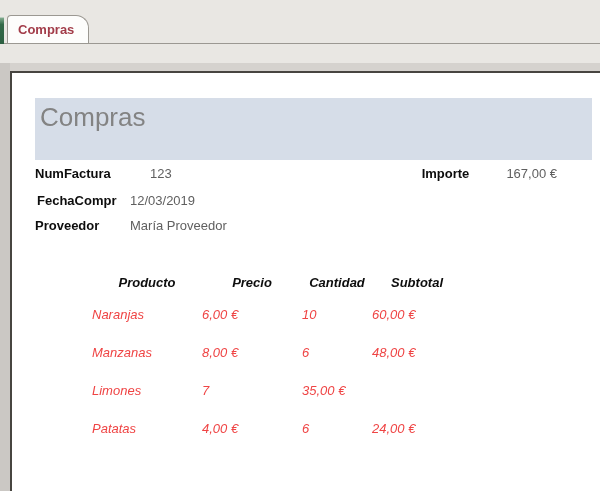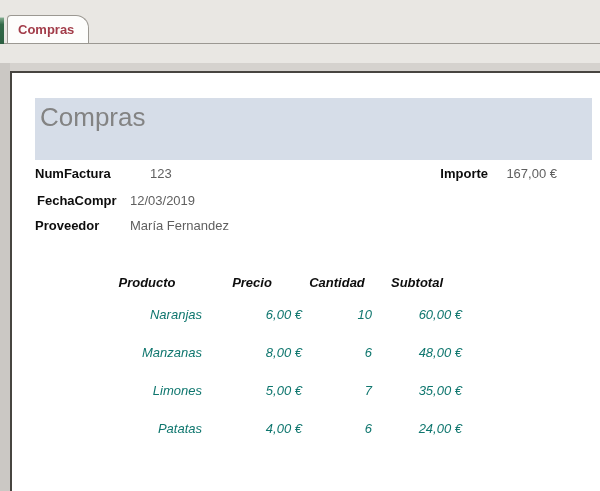--- a/index.html
+++ b/index.html
@@ -68,21 +68,21 @@
     position: absolute; font-size: 13px; font-weight: bold; color: #0d0d0d;
     white-space: nowrap;
   }
   .val {
     position: absolute; font-size: 13px; color: #5f5f5f; white-space: nowrap;
   }
 
   
   .numfactura-label { left: 23px;  top: 93px; }
   .numfactura-value { left: 138px; top: 93px; }
-  .importe-label    { left: 391px; top: 93px; width: 85px; text-align: right; }
+  .importe-label    { left: 391px; top: 93px; width: 85px; text-align: center; }
   .importe-value    { left: 480px; top: 93px; width: 65px; text-align: right; }
   .fechacompr-label { left: 25px;  top: 120px; }
   .fechacompr-value { left: 118px; top: 120px; }
   .proveedor-label  { left: 23px;  top: 145px; }
   .proveedor-value  { left: 118px; top: 145px; }
 
   
   .items {
     position: absolute; left: 80px; top: 200px; width: 370px; font-style: italic;
   }
@@ -90,21 +90,21 @@
     display: grid;
     grid-template-columns: 110px 100px 70px 90px;
     align-items: center;
   }
   .items .thead { height: 19px; }
   .items .thead .cell {
     font-size: 13px; font-weight: bold; color: #0d0d0d; text-align: center;
   }
   .items .tdata { height: 38px; }
   .items .tdata .cell {
-    font-size: 13px; color: #0f766e; text-align: right;
+    font-size: 13px; color: #ef4444; text-align: left;
   }
 </style>
 </head>
 <body>
 
 <div class="screen">
 
   <div class="topbar">
     <div class="nav-sliver"></div>
     <div class="doc-tab">
@@ -125,21 +125,21 @@
     <span class="lbl numfactura-label">NumFactura</span>
     <span class="val numfactura-value">123</span>
 
     <span class="lbl importe-label">Importe</span>
     <span class="val importe-value">167,00 €</span>
 
     <span class="lbl fechacompr-label">FechaCompr</span>
     <span class="val fechacompr-value">12/03/2019</span>
 
     <span class="lbl proveedor-label">Proveedor</span>
-    <span class="val proveedor-value">María Fernandez</span>
+    <span class="val proveedor-value">María Proveedor</span>
 
     <div class="items">
 
       <div class="trow thead">
         <span class="cell">Producto</span>
         <span class="cell">Precio</span>
         <span class="cell">Cantidad</span>
         <span class="cell">Subtotal</span>
       </div>
 
@@ -152,21 +152,20 @@
 
       <div class="trow tdata">
         <span class="cell">Manzanas</span>
         <span class="cell">8,00 €</span>
         <span class="cell">6</span>
         <span class="cell">48,00 €</span>
       </div>
 
       <div class="trow tdata">
         <span class="cell">Limones</span>
-        <span class="cell">5,00 €</span>
         <span class="cell">7</span>
         <span class="cell">35,00 €</span>
       </div>
 
       <div class="trow tdata">
         <span class="cell">Patatas</span>
         <span class="cell">4,00 €</span>
         <span class="cell">6</span>
         <span class="cell">24,00 €</span>
       </div>

